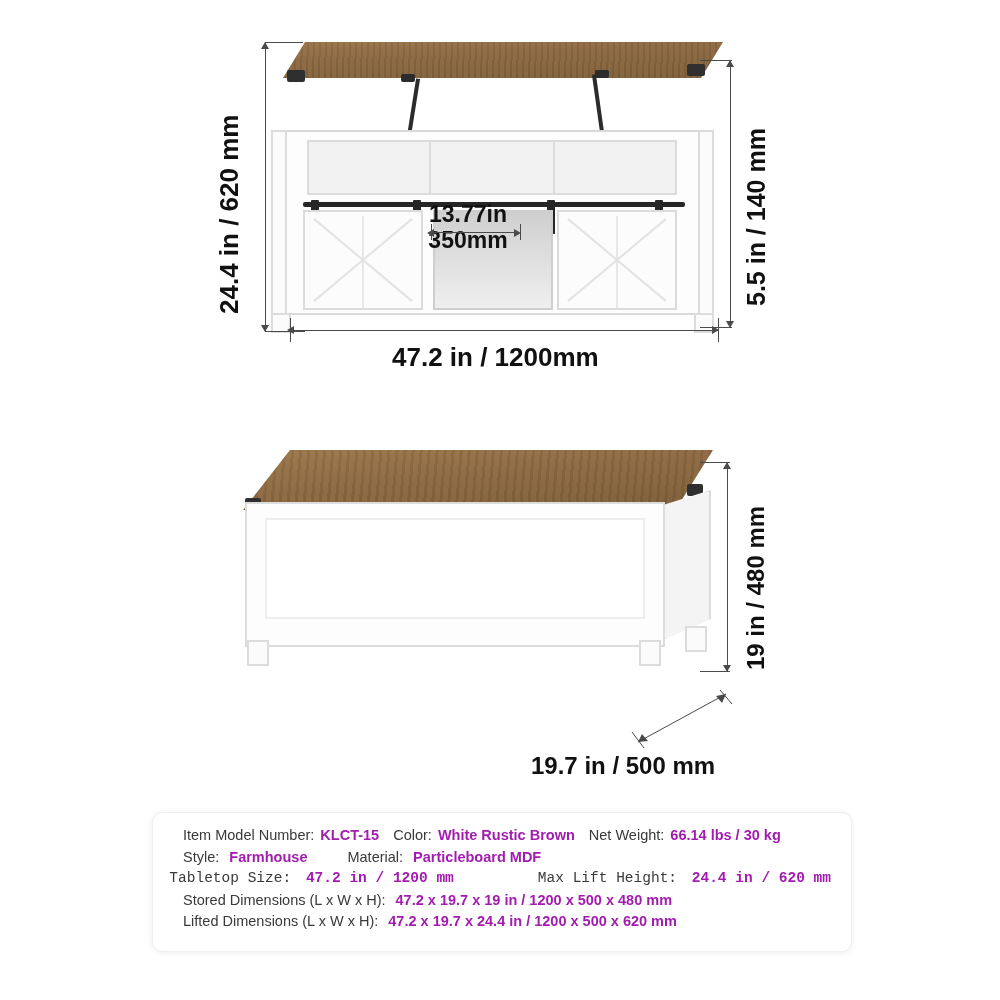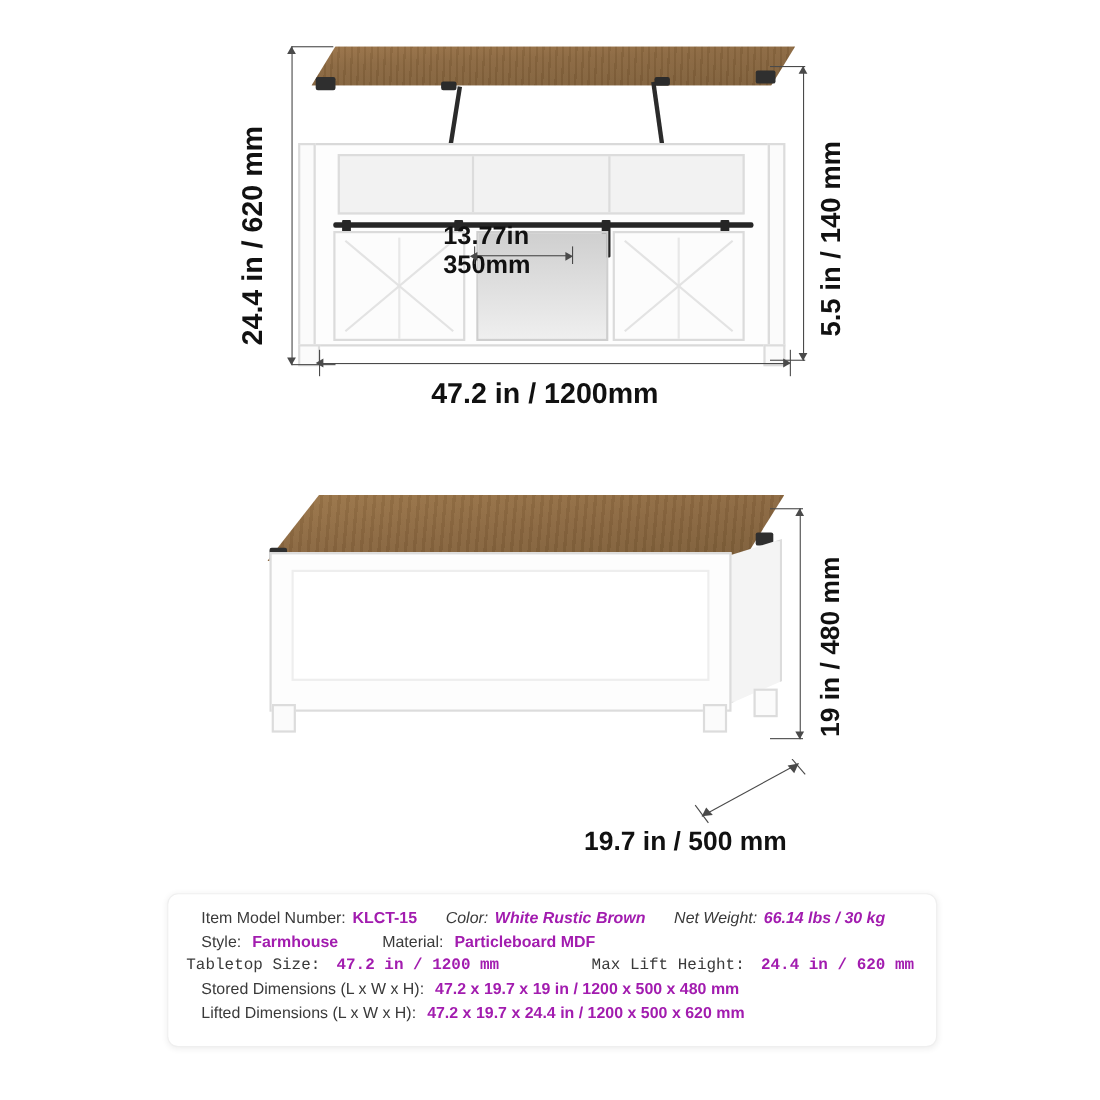--- a/index.html
+++ b/index.html
@@ -135,30 +135,30 @@
     position:absolute; left:152px; top:812px; width:700px; height:140px;
     background:#ffffff; border:1px solid #efefef; border-radius:10px;
     box-shadow:0 1px 6px rgba(0,0,0,.07);
     padding:14px 20px 10px 30px;
     font-size:14.5px;
   }
   #spec .row { display:flex; align-items:baseline; margin-bottom:5.5px; white-space:nowrap; }
   #spec .lbl { color:#3a3a3a; }
   #spec .val { color:#a21caf; font-weight:bold; margin-left:6px; }
   .r1 .c { display:flex; align-items:baseline; }
-  .r1 .c + .c { margin-left:26px;font-style:italic; }
+  .r1 .c + .c { margin-left:14px; }
   .r2 .c + .c { margin-left:40px; }
   .r3 { justify-content:flex-end;font-family:Liberation Mono, monospace; }
   .r3 .c + .c { margin-left:84px; }
 
   
   .f1 { font-size:26px; }
   .f2 { font-size:25px; }
   .f3 { font-size:24px; }
-  .cav-label { font-size:23px; font-weight:bold; line-height:1.12; }
+  .cav-label { font-size:23px; font-weight:bold; text-align:center; line-height:1.12; }
 </style>
 </head>
 <body>
 
 <div class="stage">
 
   <div id="fig1">
 
     <div class="wood-top1"></div>
     <div class="top-cap abs" style="left:32px;top:40px;"></div>

